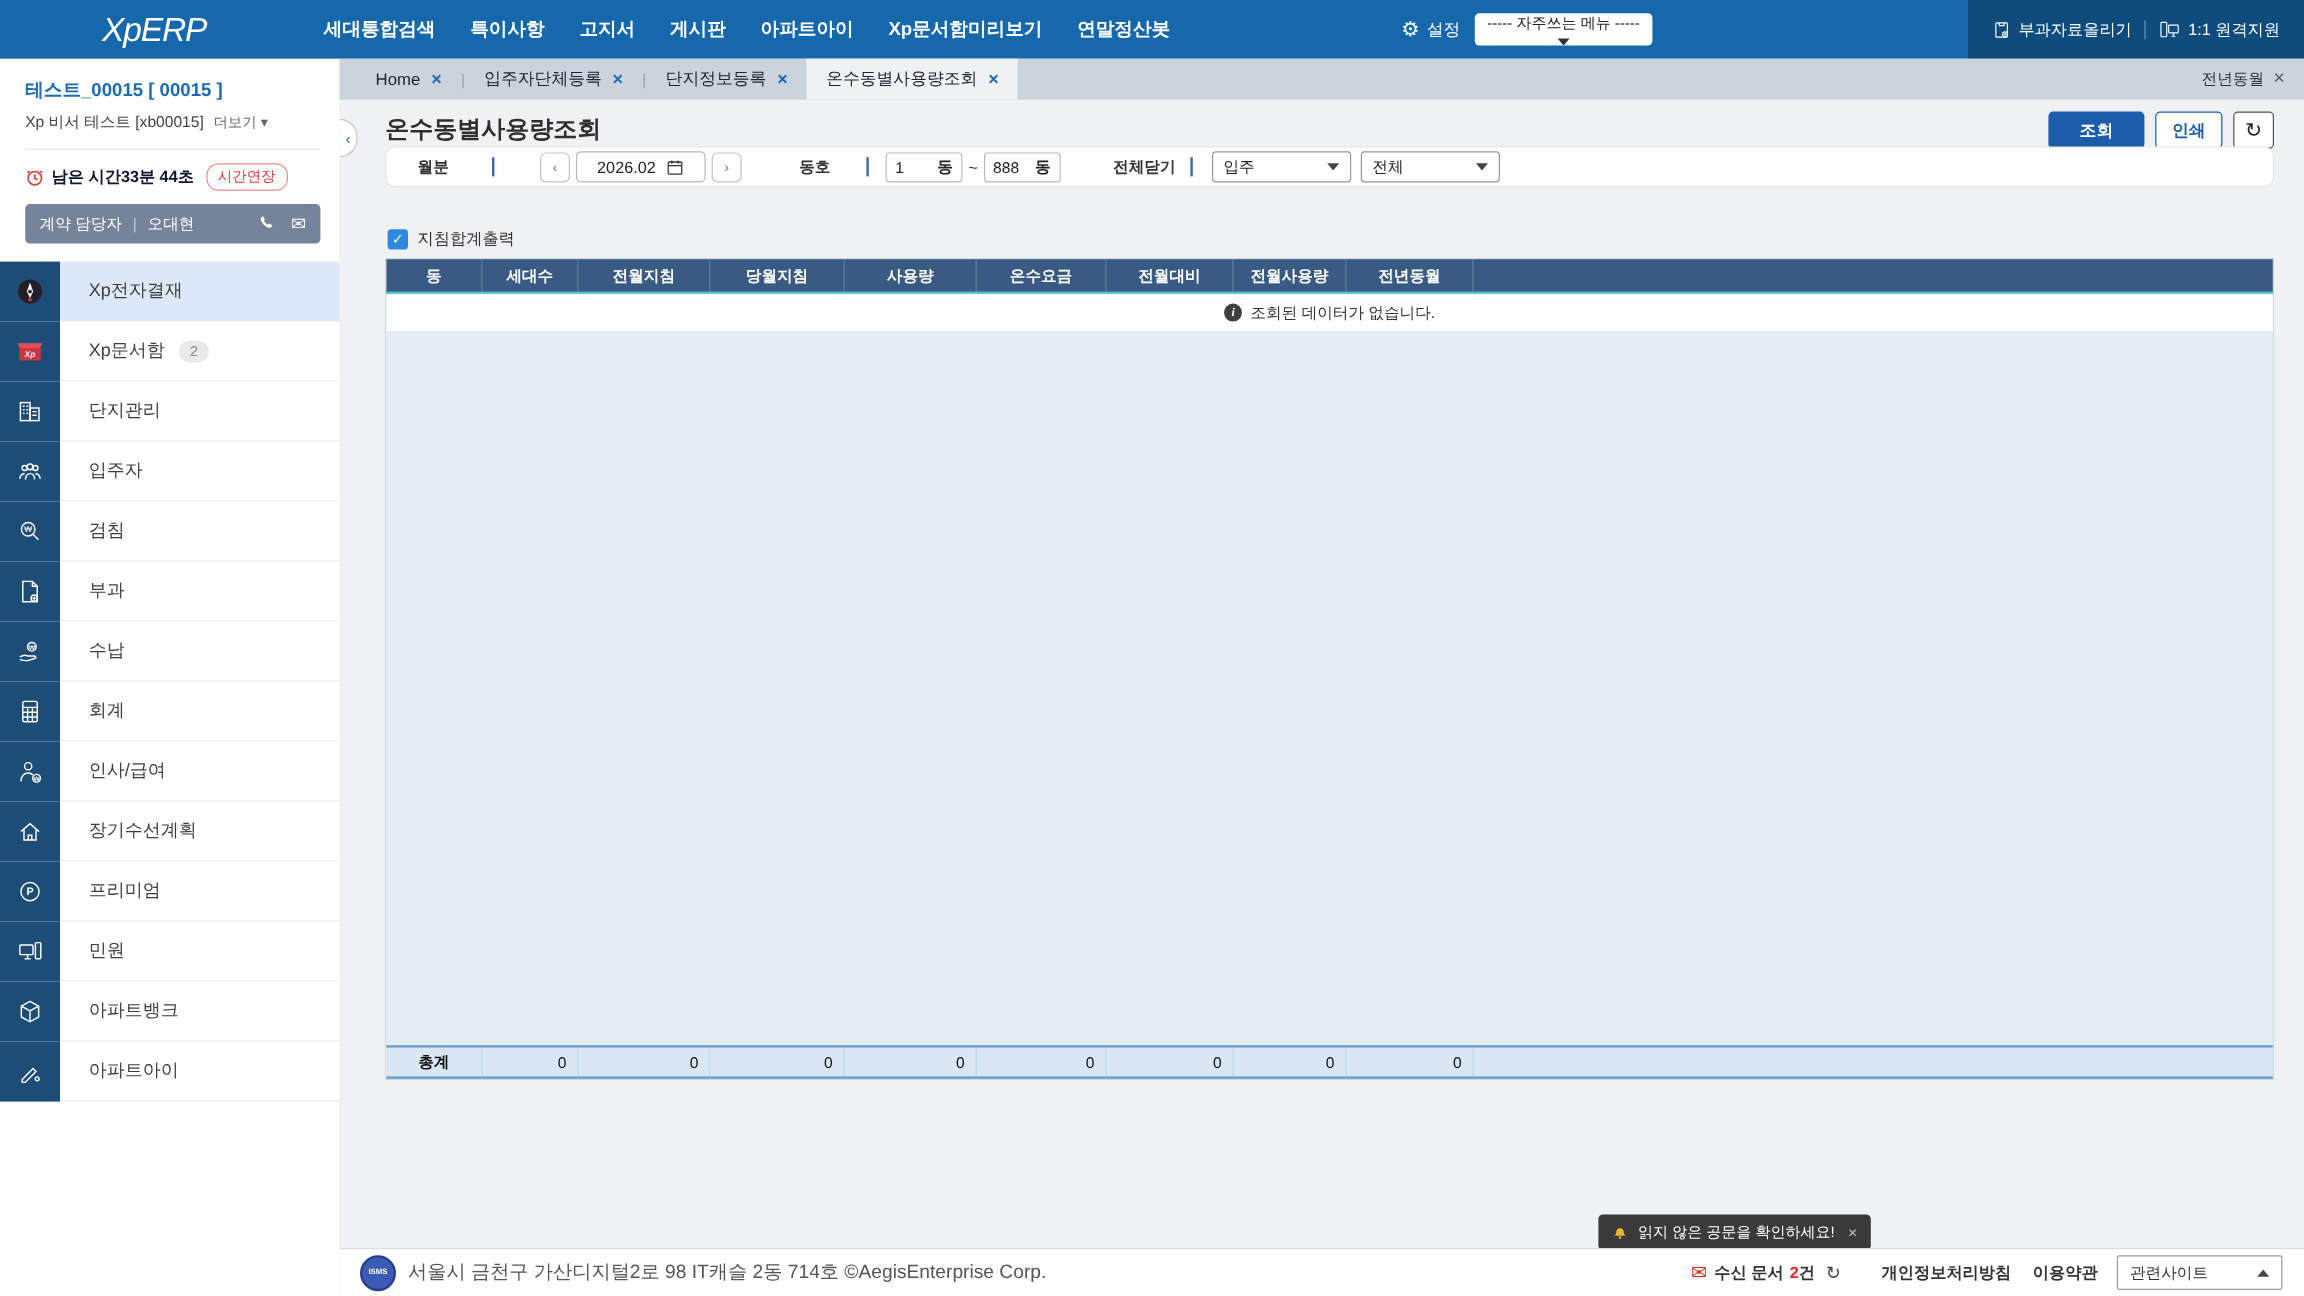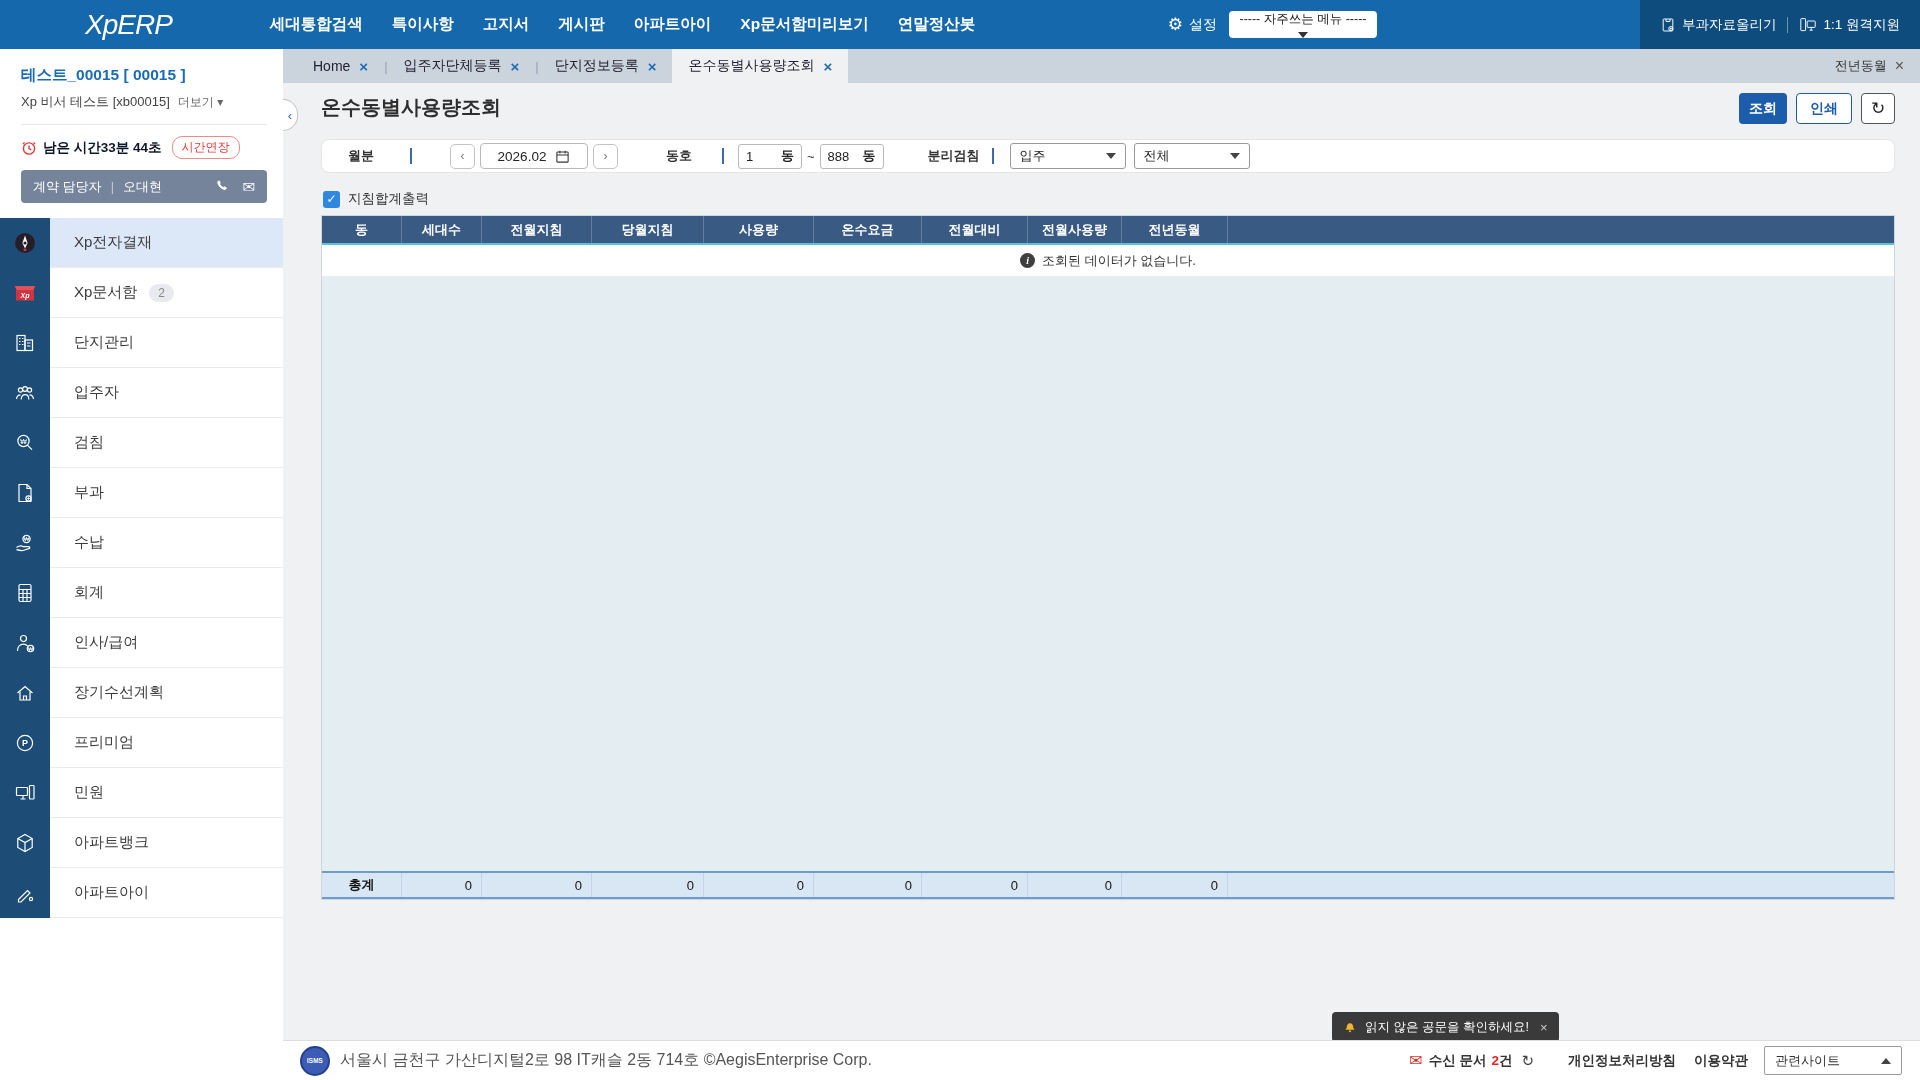--- a/index.html
+++ b/index.html
@@ -64,28 +64,28 @@
   .close-all .x { color:#555; font-size:16px; }
 
   .collapse-btn { position:absolute; left:0; top:50px; width:15px; height:32px;
     background:#fff; border:1px solid #c2c2c2; border-left:none;
     border-radius:0 16px 16px 0; color:#2d69b0; font-size:13px; display:flex;
     align-items:center; justify-content:center; cursor:pointer; }
 
   .page-title { position:absolute; top:45px; left:38px; font-size:20px;
     font-weight:bold; color:#2e2e2e; }
   .actions { position:absolute; top:44px; right:25px; display:flex; gap:9px; }
-  .btn-search { width:48px; height:31px; background:#1b5dab; color:#fff; border:none;
+  .btn-search { width:80px; height:31px; background:#1b5dab; color:#fff; border:none;
     border-radius:4px; font-size:14px; font-weight:bold; cursor:pointer; }
   .btn-print { width:56px; height:31px; background:#fff; color:#1b5dab;
     border:1px solid #1b5dab; border-radius:4px; font-size:14px; font-weight:bold; cursor:pointer; }
   .btn-refresh { width:34px; height:31px; background:#fff; border:1px solid #555;
     border-radius:4px; font-size:17px; color:#222; cursor:pointer; line-height:1; }
 
-  .filter-panel { position:absolute; top:90px; left:38px; right:25px; height:34px;
+  .filter-panel { position:absolute; top:73px; left:38px; right:25px; height:34px;
     background:#fff; border:1px solid #e5e5e5; border-radius:8px;
     display:flex; align-items:center; font-size:13px; padding:0 6px; }
   .f-label { font-weight:bold; color:#333; }
   .f-sep { width:2px; height:16px; background:#3a69ad; }
   .step-btn { width:25px; height:25px; background:#fff; border:1px solid #c4c4c4;
     border-radius:5px; color:#777; font-size:12px; cursor:pointer; display:flex;
     align-items:center; justify-content:center; }
   .date-box { width:108px; height:26px; border:1px solid #b9b9b9; border-radius:4px;
     background:#fff; display:flex; align-items:center; justify-content:center;
     gap:9px; margin:0 5px; cursor:pointer; }
@@ -452,21 +452,21 @@
     <span class="f-sep"></span>
     <div class="num-box" style="margin-left:14px">
       <span class="nval">1</span>
       <span class="nsuf">동</span>
     </div>
     <span style="margin:0 5px;color:#333">~</span>
     <div class="num-box">
       <span class="nval">888</span>
       <span class="nsuf">동</span>
     </div>
-    <span class="f-label" style="margin-left:44px;width:64px">분리검침</span>
+    <span class="f-label" style="margin-left:44px;width:64px">전체닫기</span>
     <span class="f-sep"></span>
     <div class="sel" style="margin-left:16px">
       <span>입주</span>
       <span class="tri-down"></span>
     </div>
     <div class="sel" style="margin-left:8px">
       <span>전체</span>
       <span class="tri-down"></span>
     </div>
   </div>

